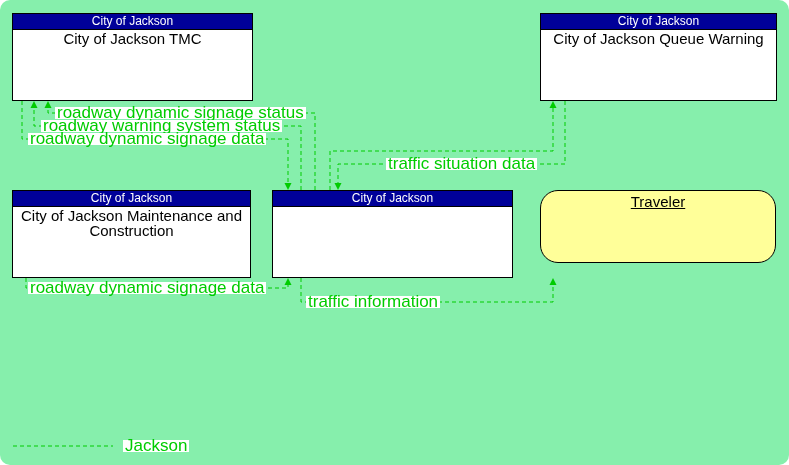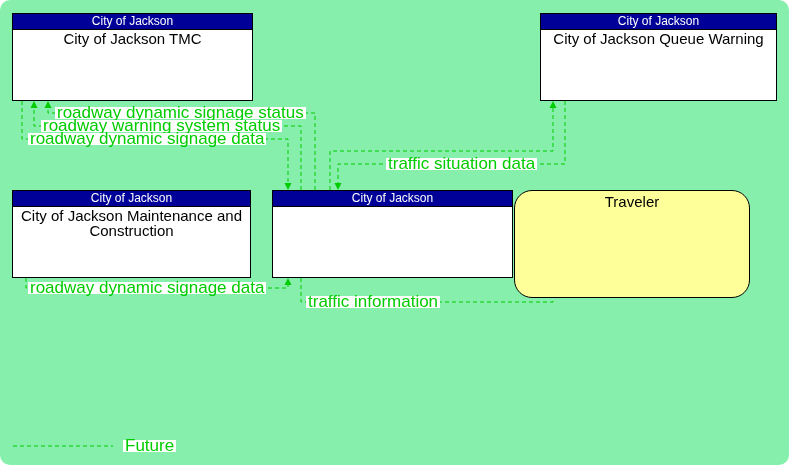--- a/index.html
+++ b/index.html
@@ -86,26 +86,26 @@
 
   <div class="sysbox" style="left:12px; top:190px; width:239px; height:88px;">
     <div class="hdr">City of Jackson</div>
     <div class="title">City of Jackson Maintenance and Construction</div>
   </div>
 
   <div class="sysbox" style="left:272px; top:190px; width:241px; height:88px;">
     <div class="hdr">City of Jackson</div>
   </div>
 
-  <div class="terminator" style="left:514px; top:190px; width:236px; height:108px;">
+  <div class="terminator" style="left:540px; top:190px; width:236px; height:73px;text-decoration:underline;">
     <div class="title">Traveler</div>
   </div>
 
   <span class="flow-label" style="left:55px; top:113px;">roadway dynamic signage status</span>
   <span class="flow-label" style="left:41px; top:126px;">roadway warning system status</span>
   <span class="flow-label" style="left:28px; top:139px;">roadway dynamic signage data</span>
   <span class="flow-label" style="left:343px; top:164px;margin-left:43px;">traffic situation data</span>
   <span class="flow-label" style="left:28px; top:288px;">roadway dynamic signage data</span>
   <span class="flow-label" style="left:306px; top:302px;">traffic information</span>
 
-  <span class="flow-label" style="left:123px; top:446px;">Future</span>
+  <span class="flow-label" style="left:123px; top:446px;">Jackson</span>
 
 </div>
 
 </body></html>

